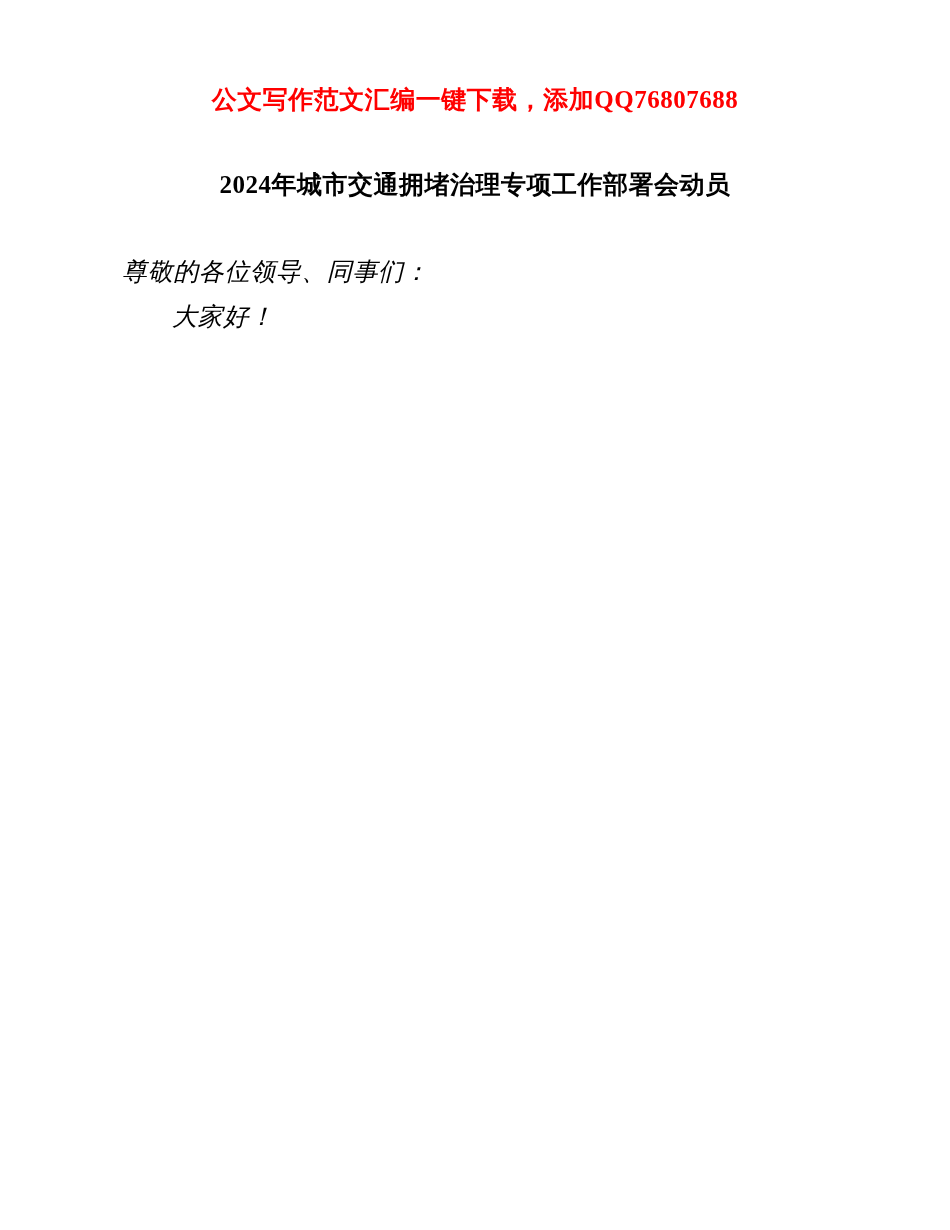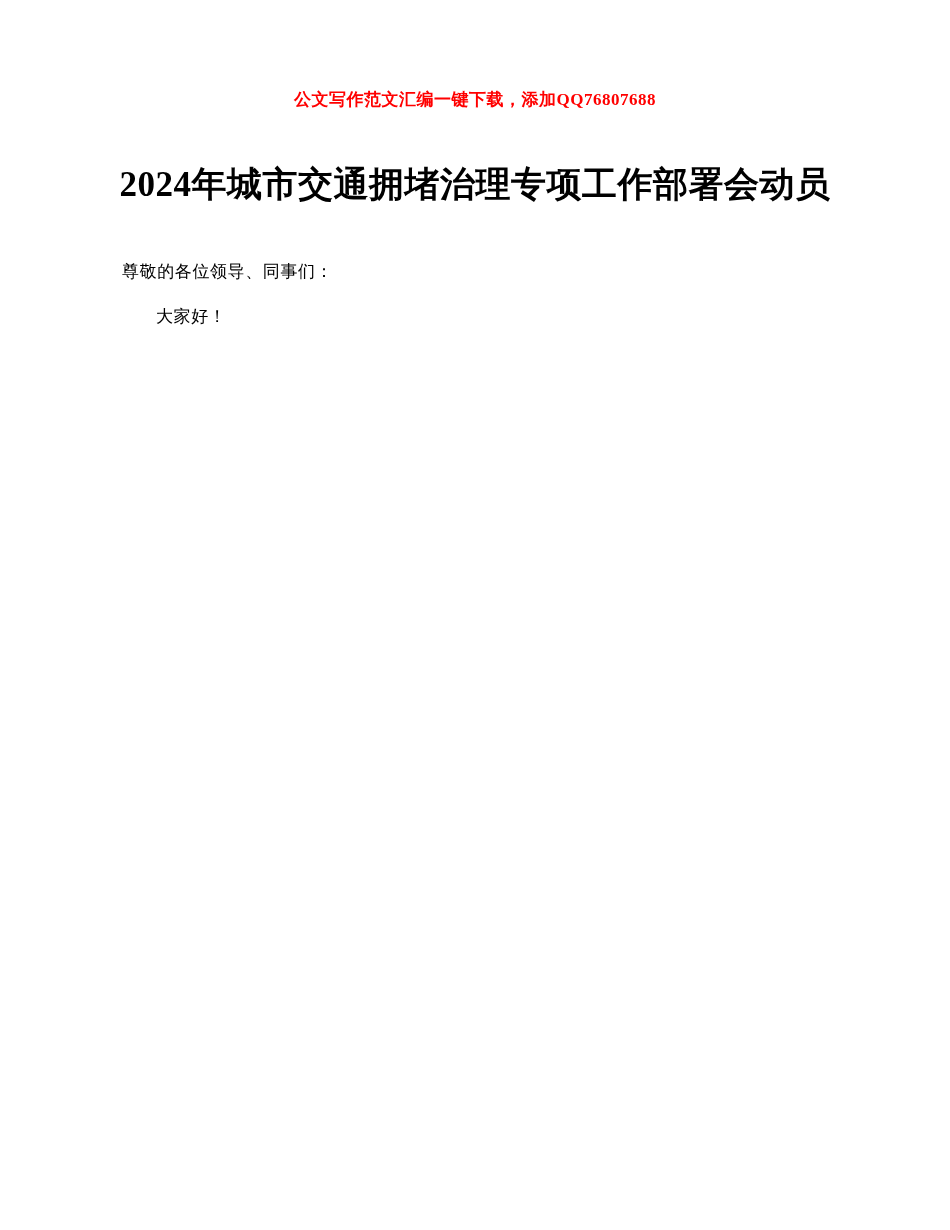--- a/index.html
+++ b/index.html
@@ -13,46 +13,47 @@
     height: 1230px;
     margin: 0 auto;
     background: #ffffff;
     overflow: hidden;
     font-family: "Liberation Serif", "DejaVu Serif", serif;
     color: #000000;
   }
   .promo {
     margin-top: 86px;
     text-align: center;
-    font-size: 17px;
+    font-size: 25px;
     line-height: 28px;
     font-weight: bold;
     color: #ff0000;
     letter-spacing: 0.5px;
   }
   .doc-title {
     margin: 46px auto 0 auto;
     width: 760px;
     text-align: center;
-    font-size: 35px;
+    font-size: 25px;
     line-height: 49px;
     font-weight: bold;
     color: #000000;
     letter-spacing: 0.5px;
   }
   .doc-title .title-line {
     display: block;
   }
   .doc-body {
     width: 716px;
     margin: 40px 8px 0 122px;
-    font-size: 17px;
+    font-size: 25px;
     line-height: 45px;
     letter-spacing: 0.6px;
     text-align: justify;
+    font-style: italic;
   }
   .doc-body p {
     margin: 0;
     padding: 0;
   }
   .doc-body p.indent {
     text-indent: 2em;
   }
 </style>
 </head>

